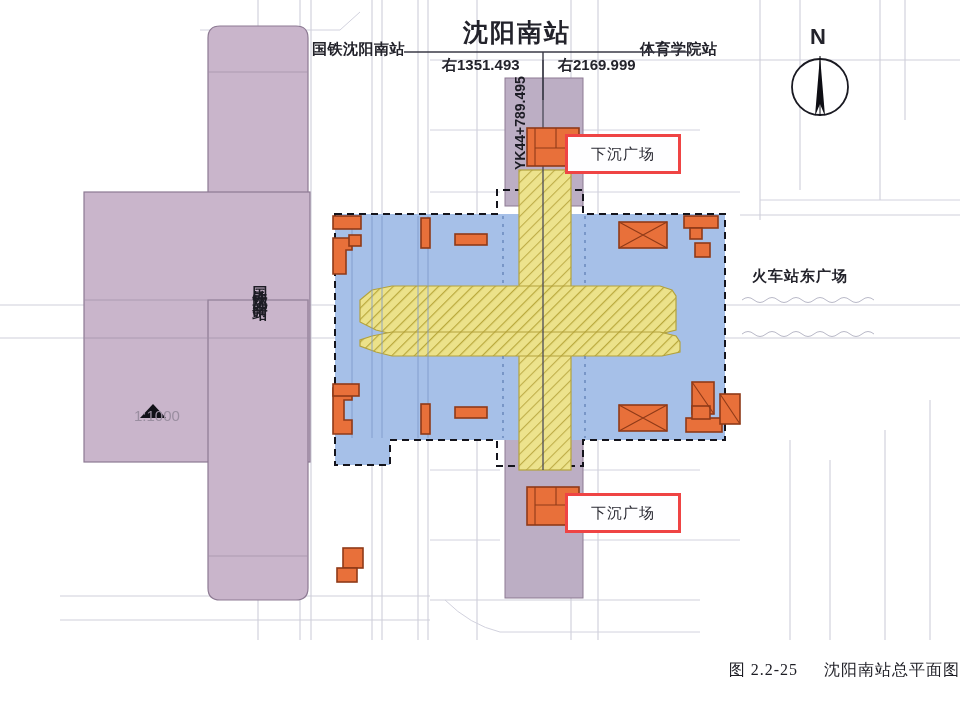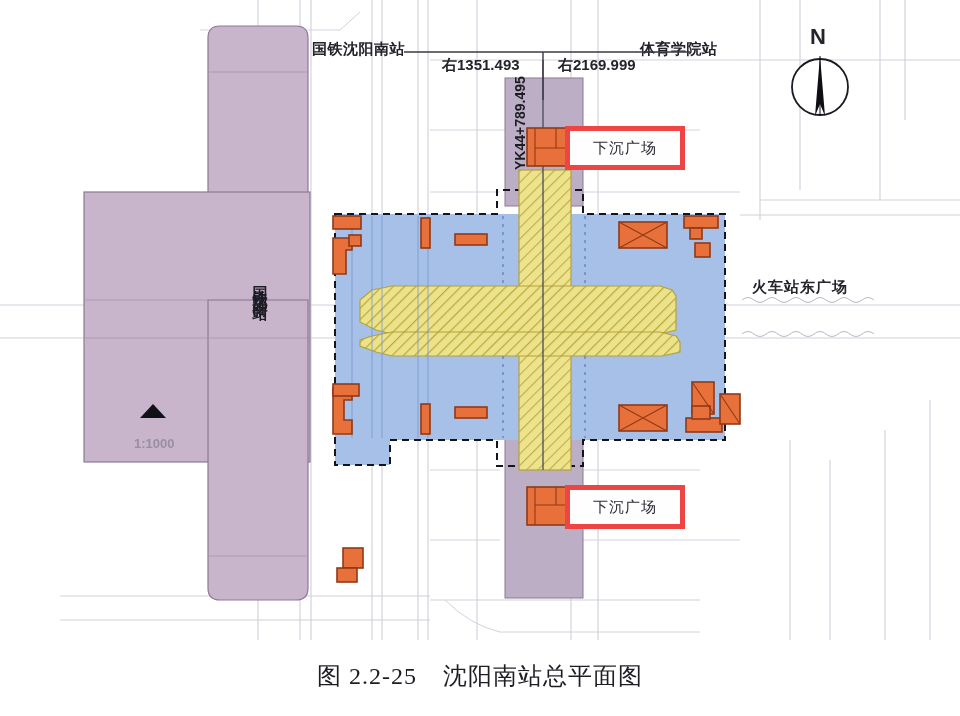--- a/index.html
+++ b/index.html
@@ -25,29 +25,29 @@
     letter-spacing:2px;
   }
   .vert-rail{font-size:15px;letter-spacing:4px;}
   .vert-chain{
     writing-mode:horizontal-tb;text-orientation:mixed;
     transform:rotate(-90deg);transform-origin:left top;
     font-size:14px;letter-spacing:0px;
   }
 
   .caption{
-    position:absolute;left:0;top:660px;width:960px;text-align:center;
+    position:absolute;left:0;top:660px;width:960px;text-align:right;
     font-family:"Liberation Serif","DejaVu Serif",serif;
-    font-size:24px;color:#1d1d24;letter-spacing:1px;
+    font-size:16px;color:#1d1d24;letter-spacing:1px;
   }
   .caption .gap{display:inline-block;width:26px;}
 
   .callout-box{
-    position:absolute;border:5px solid #ef4444;background:#fefeff;
-    display:flex;align-items:center;justify-content:center;
+    position:absolute;border:3px solid #ef4444;background:#fefeff;
+    display:flex;align-items:center;justify-content:center;margin-top:8px;
   }
 </style>
 </head>
 <body>
 
 <div id="figure">
 
   <svg class="layer">
     <g stroke="#c9c9d6" stroke-width="1" fill="none">
       <line x1="258" y1="0" x2="258" y2="640"></line>
@@ -207,55 +207,56 @@
     <g stroke="#8f3a18" stroke-width="1.1" fill="none">
       <path d="M619 222 L667 248 M619 248 L667 222"></path>
       <path d="M619 405 L667 431 M619 431 L667 405"></path>
       <path d="M535 128 L535 166 M535 148 L579 148 M556 128 L556 148"></path>
       <path d="M535 487 L535 525 M535 505 L579 505 M556 487 L556 505"></path>
       <path d="M692 382 L714 414"></path>
       <path d="M720 394 L740 424"></path>
     </g>
   </svg>
 
+  <div class="lbl lbl-title" style="left:463px;top:16px;">沈阳南站</div>
 
   <div class="lbl lbl-station" style="left:312px;top:40px;">国铁沈阳南站</div>
   <div class="lbl lbl-station" style="left:640px;top:40px;">体育学院站</div>
 
   <svg class="layer">
     <line x1="404" y1="52" x2="543" y2="52" stroke="#3a3a46" stroke-width="1.4"></line>
     <line x1="543" y1="52" x2="690" y2="52" stroke="#3a3a46" stroke-width="1.4"></line>
     <line x1="543" y1="52" x2="543" y2="100" stroke="#3a3a46" stroke-width="1.4"></line>
   </svg>
 
   <div class="lbl lbl-chain" style="left:418px;top:56px;">右1351.493</div>
   <div class="lbl lbl-chain" style="left:534px;top:56px;">右2169.999</div>
 
   <div class="vert vert-chain" style="left:512px;top:170px;">YK44+789.495</div>
 
   <div class="vert vert-rail" style="left:250px;top:274px;">国铁沈阳南站</div>
 
-  <div class="lbl lbl-plaza" style="left:752px;top:278px;">火车站东广场</div>
+  <div class="lbl lbl-plaza" style="left:752px;top:267px;">火车站东广场</div>
 
   <div class="callout-box" style="left:565px;top:126px;width:110px;height:34px;">
     <span class="lbl-callout">下沉广场</span>
   </div>
   <div class="callout-box" style="left:565px;top:485px;width:110px;height:34px;">
     <span class="lbl-callout">下沉广场</span>
   </div>
 
   <div class="lbl lbl-n" style="left:810px;top:24px;">N</div>
   <svg class="layer">
     <circle cx="820" cy="87" r="28" fill="#fff" stroke="#1a1a22" stroke-width="1.8"></circle>
     <path d="M820 56 L825 116 L820 104 L815 116 Z" fill="#0e0e14"></path>
     <line x1="820" y1="56" x2="820" y2="116" stroke="#0e0e14" stroke-width="1"></line>
   </svg>
 
   <svg class="layer">
     <path d="M153 404 L166 418 L140 418 Z" fill="#111118"></path>
   </svg>
-  <div class="lbl" style="left:134px;top:436px;font-size:13px;color:#9a8ea0;font-weight:bold;">1:1000</div>
+  <div class="lbl" style="left:134px;top:407px;font-size:15px;color:#9a8ea0;font-weight:normal;">1:1000</div>
 
   <div class="caption">
     <span>图 2.2-25</span><span class="gap"></span><span>沈阳南站总平面图</span>
   </div>
 
 </div>
 
 </body></html>

